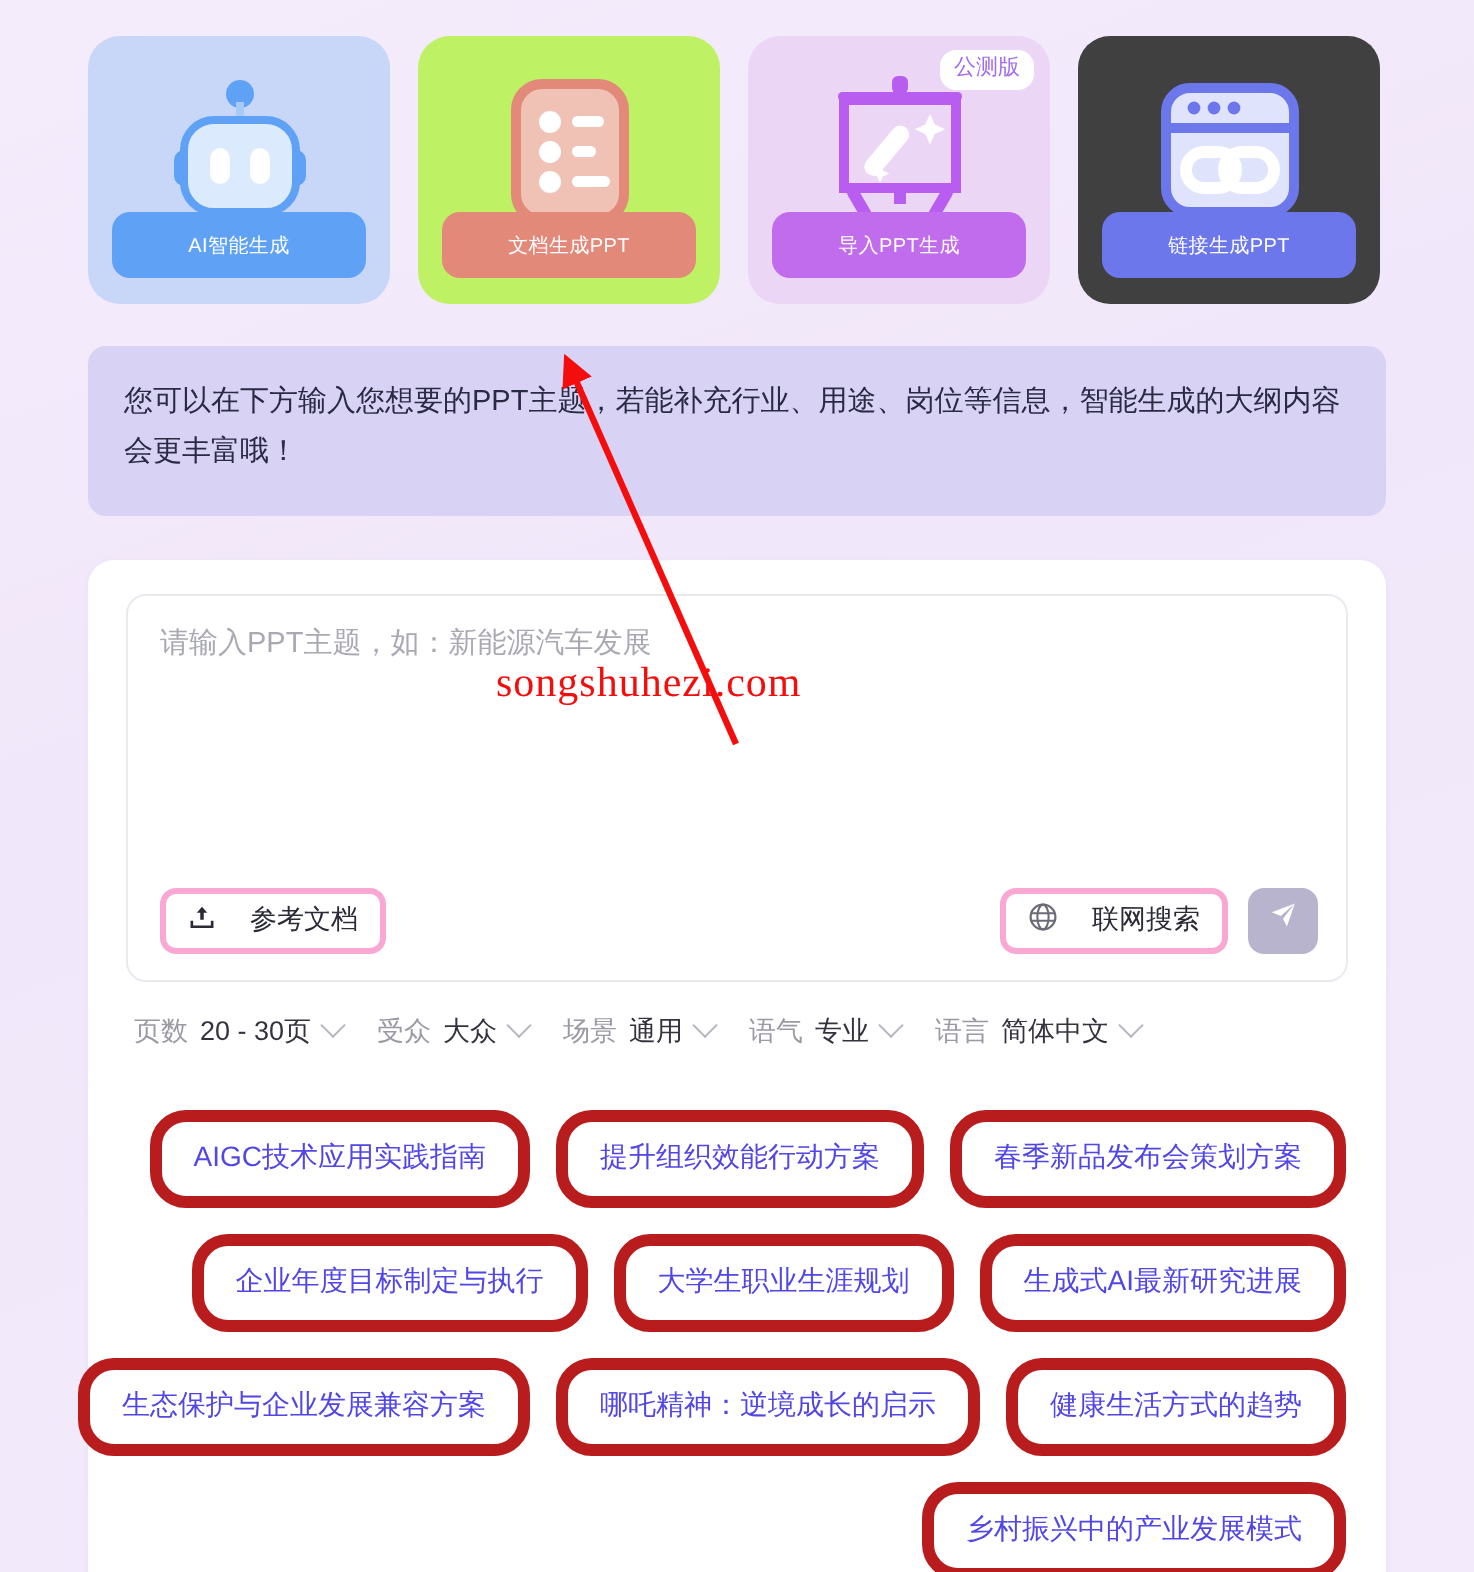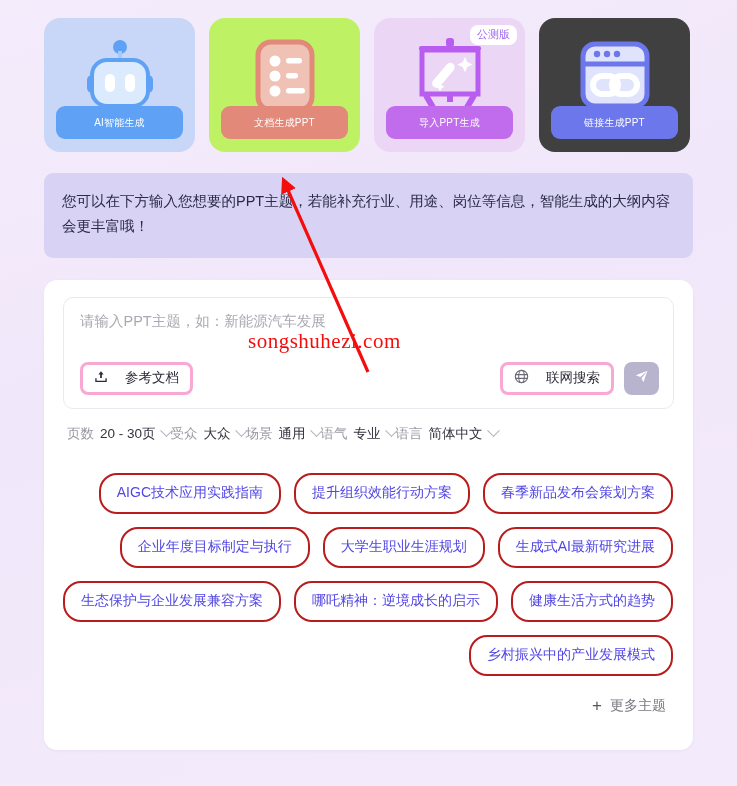--- a/index.html
+++ b/index.html
@@ -96,21 +96,21 @@
     border-radius: 13px;
     padding: 17px 19px 16px 19px;
     min-height: 470px;
     box-shadow: 0 1px 3px rgba(90,70,130,.06);
   }
 
   
   #prompt-box {
     border: 1px solid #ebe9f0;
     border-radius: 10px;
-    height: 112px;
+    height: 194px;
     position: relative;
     padding: 14px 16px;
   }
   #prompt-placeholder {
     color: #a9a9b3;
     font-size: 14.5px;
   }
   #watermark {
     position: absolute;
     left: 184px;
@@ -153,20 +153,21 @@
     display: flex;
     align-items: center;
     justify-content: center;
     cursor: pointer;
   }
 
   
   #options-row {
     display: flex;
     align-items: center;
+    gap: 18px;
     padding: 16px 2px 0 4px;
     font-size: 13.5px;
     flex-wrap: nowrap;
   }
   .option-group {
     display: flex;
     align-items: center;
     gap: 6px;
     cursor: pointer;
     white-space: nowrap;
@@ -186,21 +187,21 @@
     display: flex;
     flex-direction: column;
     gap: 13px;
   }
   .chip-row {
     display: flex;
     justify-content: flex-end;
     gap: 13px;
   }
   .chip {
-    border: 2px solid #b91c1c;
+    border: 6px solid #b91c1c;
     border-radius: 18px;
     background: #fff;
     color: #5246e5;
     font-size: 14px;
     padding: 9px 16px 10px 16px;
     white-space: nowrap;
     cursor: pointer;
   }
   #more-topics {
     display: flex;

